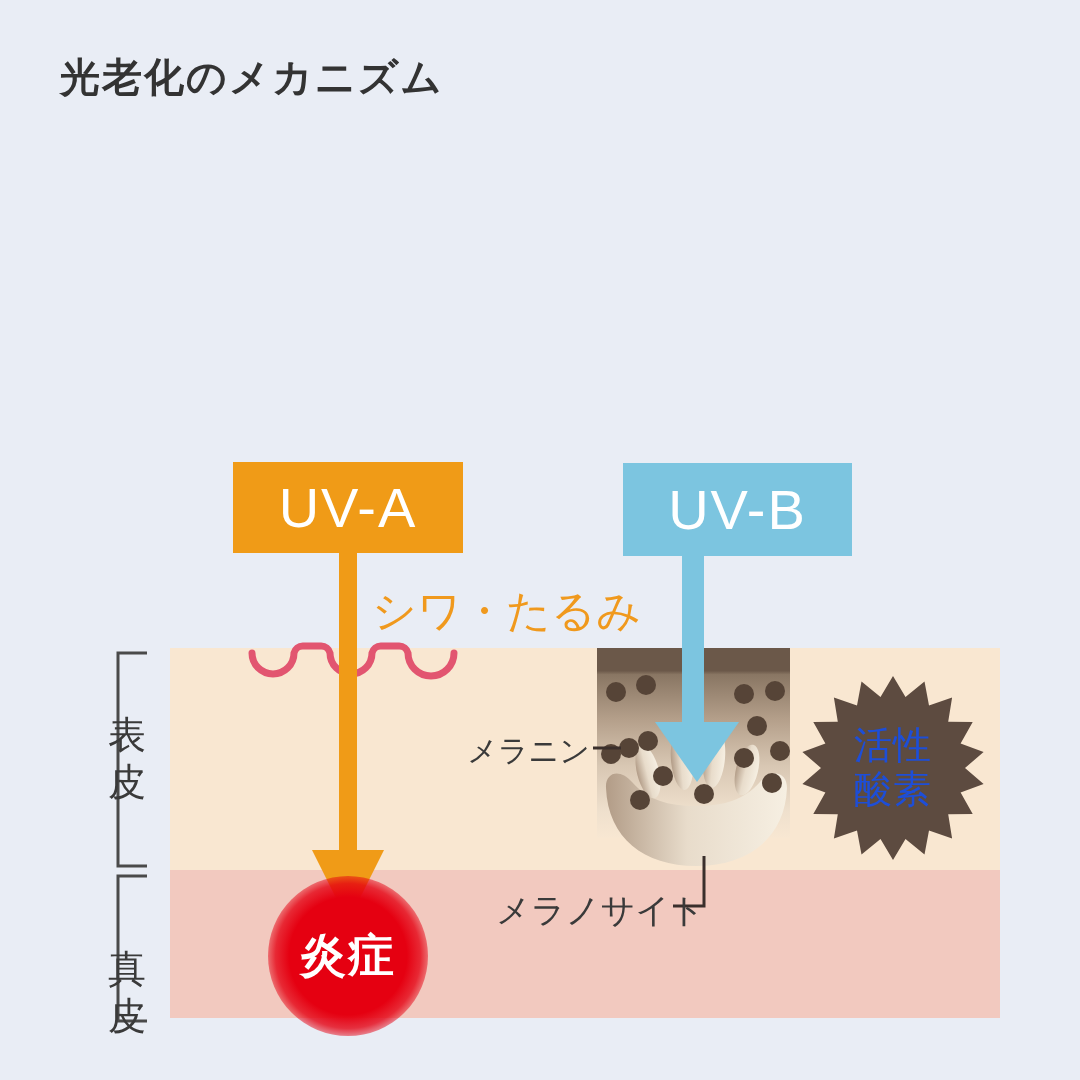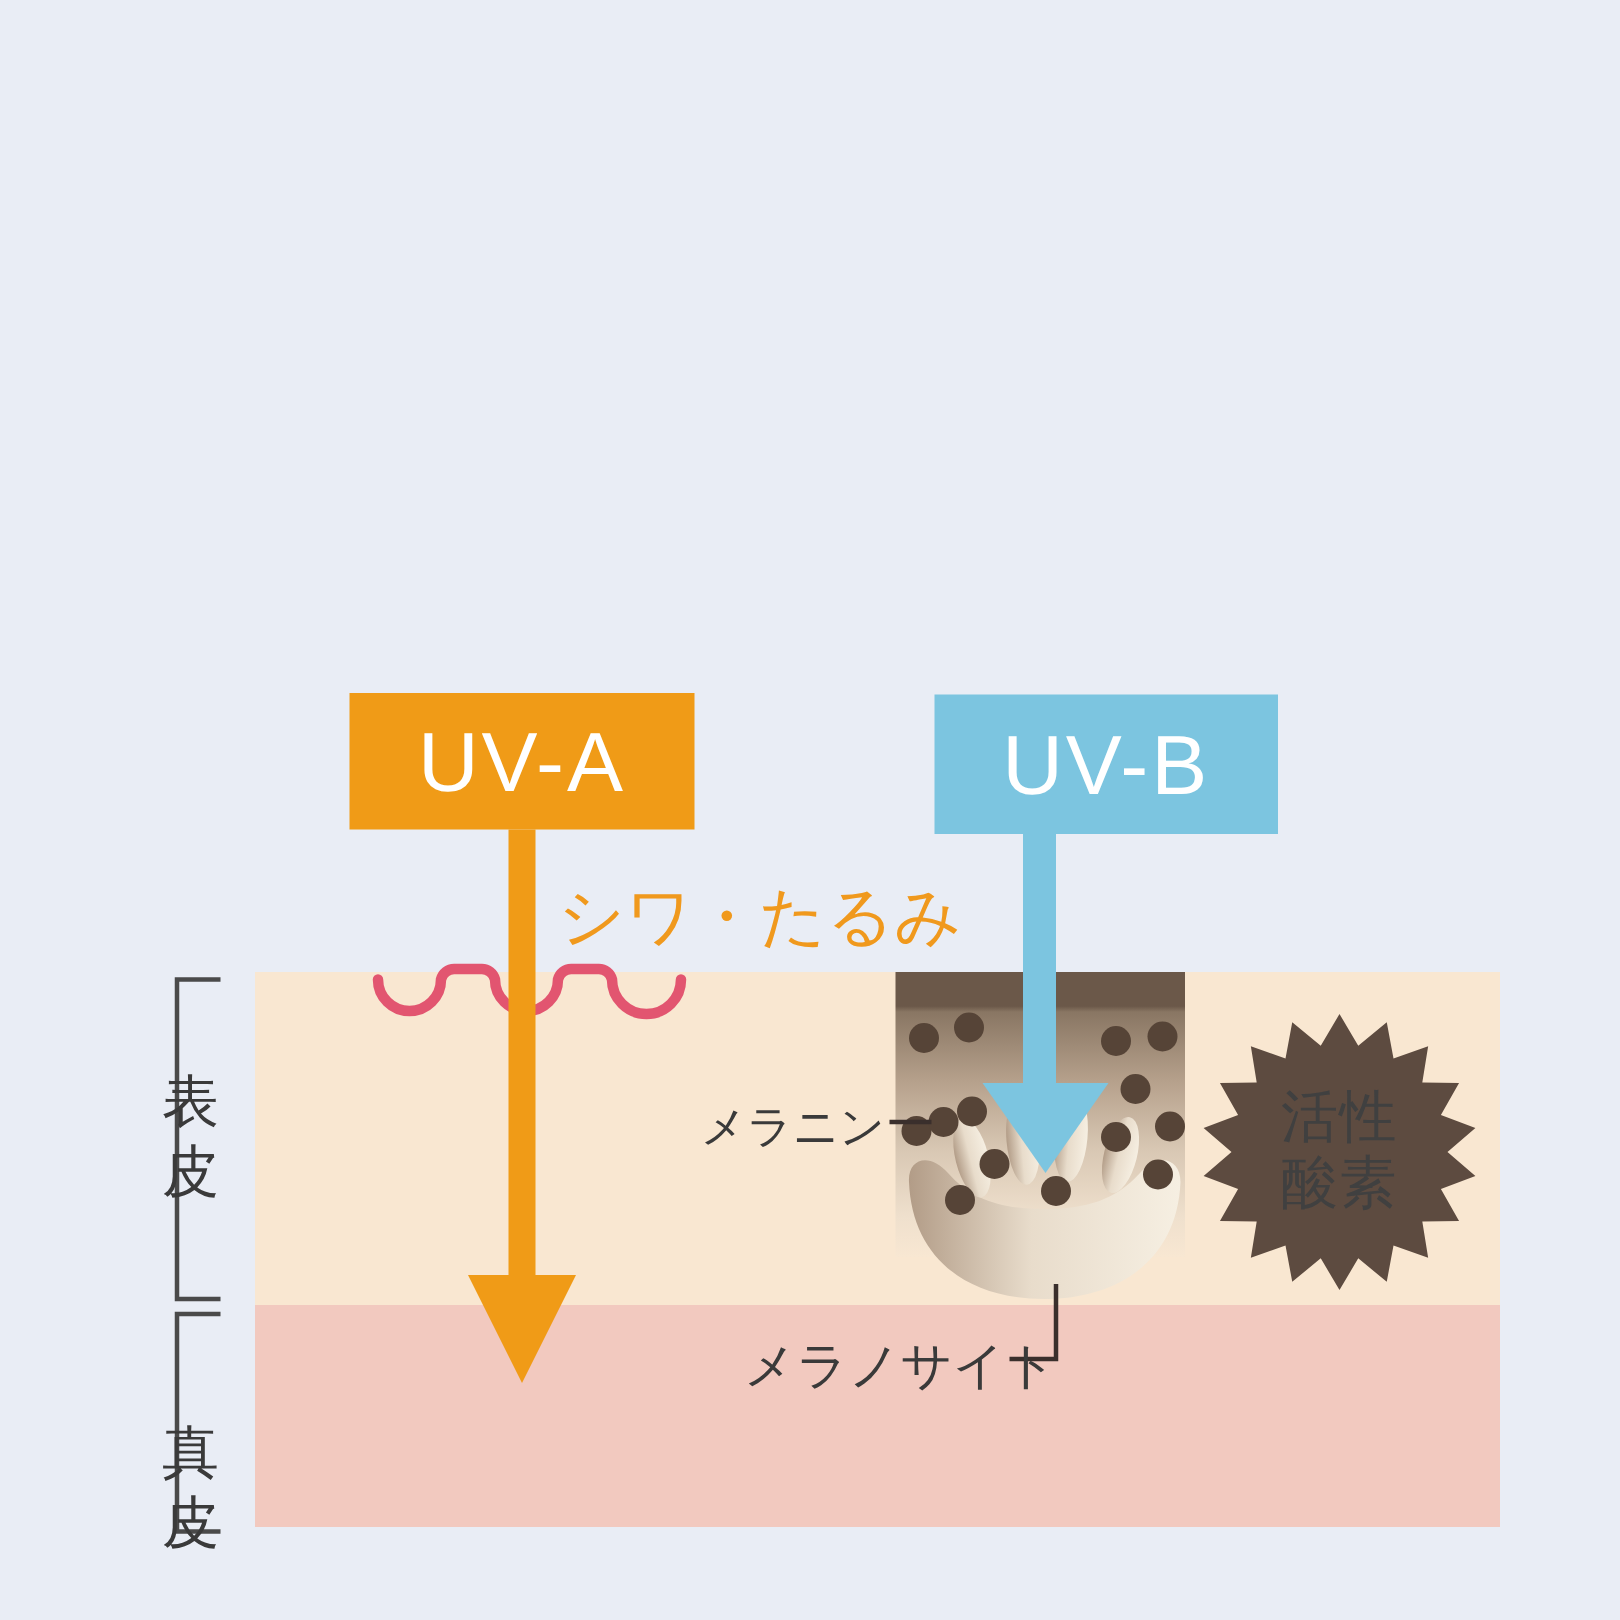--- a/index.html
+++ b/index.html
@@ -44,34 +44,35 @@
                color:var(--label-dark);word-break:break-all;letter-spacing:0;margin-left:47px;}
   .epidermis-label{left:58px;top:712px;}
   .dermis-label{left:58px;top:946px;}
 
   .svg-overlay{left:0;top:0;width:1080px;height:1080px;pointer-events:none;}
 
   .melanin-label{left:408px;top:731px;width:182px;text-align:right;font-size:30px;color:var(--label-dark);white-space:nowrap;}
   .melanocyte-label{left:460px;top:888px;font-size:34px;color:var(--label-dark);white-space:nowrap;margin-left:36px;}
 
   .burst-text{left:813px;top:723px;width:160px;text-align:center;font-size:38px;line-height:44px;
-              color:#404040;letter-spacing:1px;font-weight:500;}
+              color:#1d4ed8;letter-spacing:1px;font-weight:500;}
 
   .inflammation{left:268px;top:876px;width:160px;height:160px;border-radius:50%;
     background:radial-gradient(circle,
       var(--inflammation-red) 0%, var(--inflammation-red) 52%,
       rgba(229,0,17,0.80) 64%, rgba(229,0,17,0.0) 80%);
     display:flex;align-items:center;justify-content:center;}
   .inflammation-text{color:#ffffff;font-size:46px;font-weight:bold;letter-spacing:2px;}
 </style>
 </head>
 <body>
 
 <div class="canvas">
 
+  <div class="abs title">光老化のメカニズム</div>
 
 
   <div class="abs skin">
     <div class="epidermis-rect"></div>
     <div class="dermis-rect"></div>
   </div>
 
   <svg class="abs svg-overlay" viewBox="0 0 1080 1080">
     <defs>
       <linearGradient id="melaninGrad" x1="0" y1="0" x2="0" y2="1">
@@ -165,14 +166,17 @@
   <div class="abs layer-label dermis-label">真皮</div>
 
   <div class="abs melanin-label">メラニン</div>
   <div class="abs melanocyte-label">メラノサイト</div>
 
   <div class="abs burst-text">
     <div>活性</div>
     <div>酸素</div>
   </div>
 
+  <div class="abs inflammation">
+    <span class="inflammation-text">炎症</span>
+  </div>
 
 </div>
 
 </body></html>

